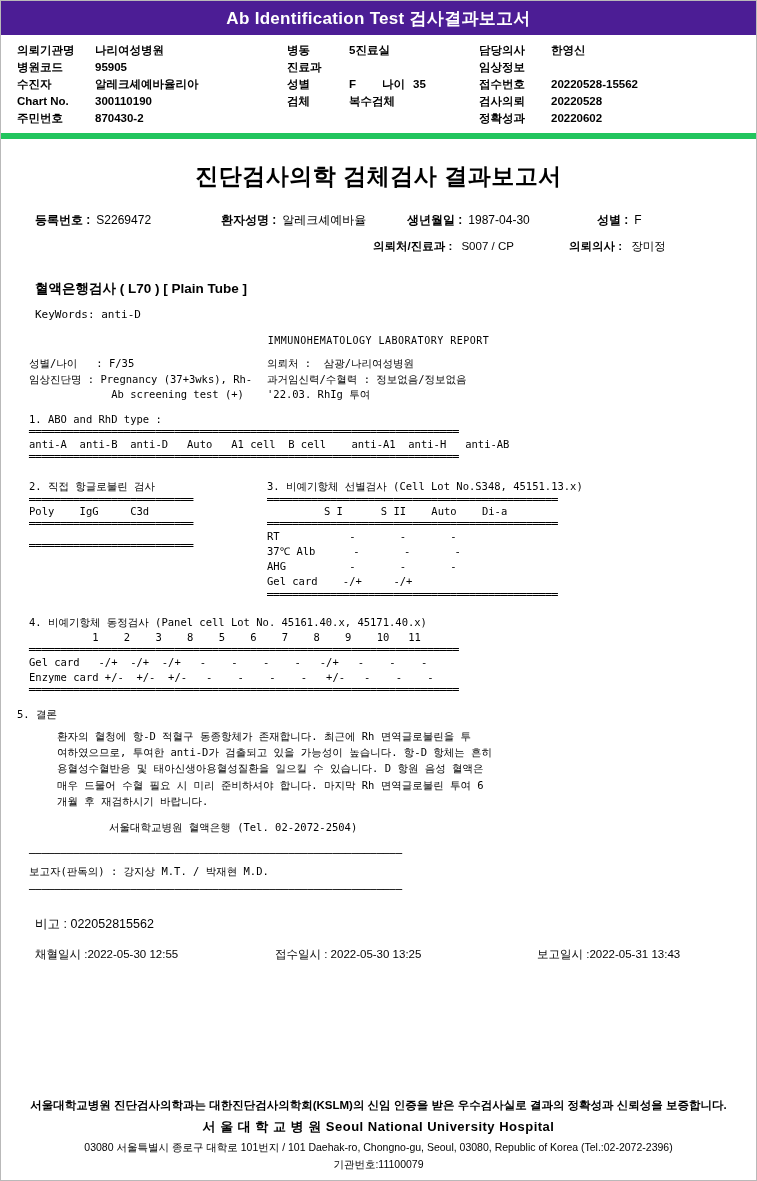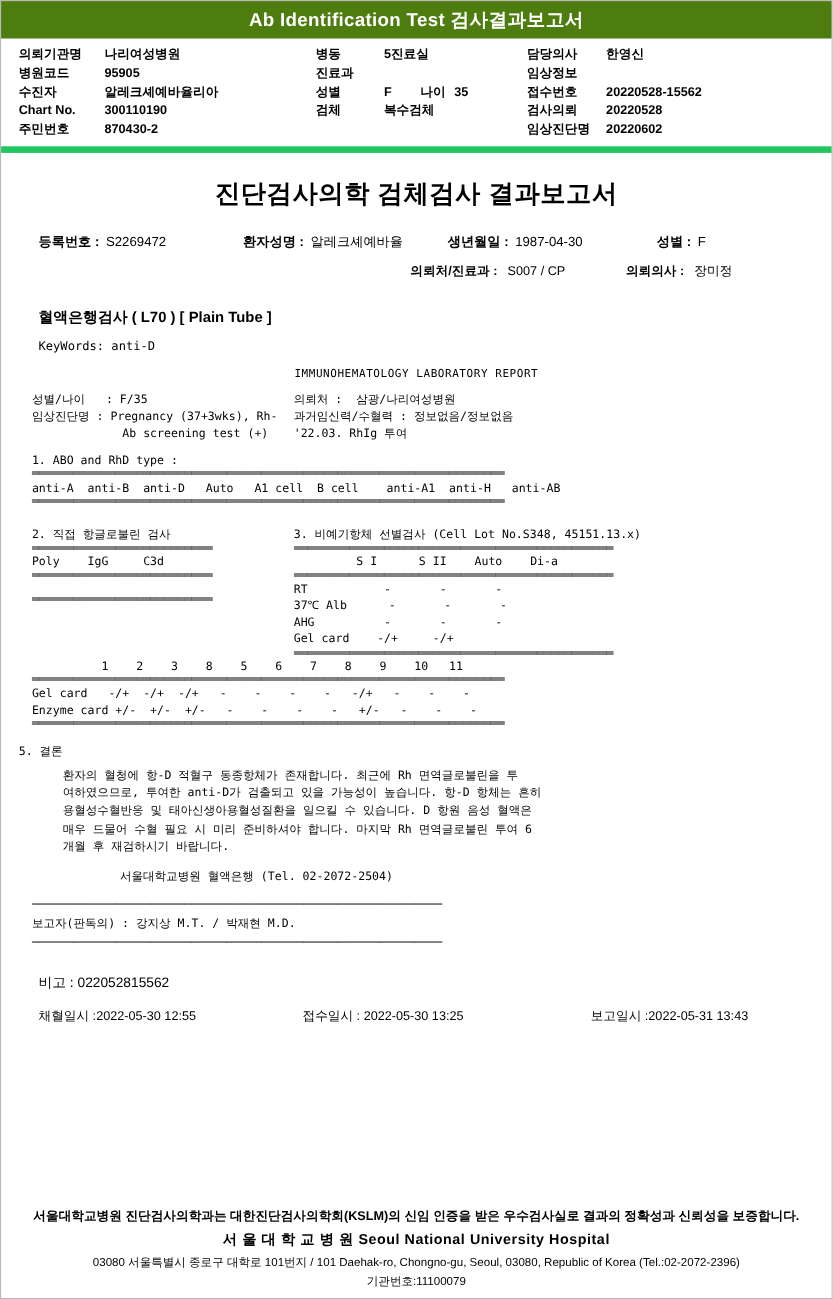--- a/index.html
+++ b/index.html
@@ -20,21 +20,21 @@
     height: 1181px;
     position: relative;
     background: #fff;
     border: 1px solid #b9b9b9;
     box-sizing: border-box;
   }
 
   
   .titlebar {
     height: 34px;
-    background: #4d7c0f;
+    background: #4c1d95;
     color: #ffffff;
     display: flex;
     align-items: center;
     justify-content: center;
     font-size: 17px;
     font-weight: bold;
     letter-spacing: 0.3px;
   }
 
   
@@ -283,21 +283,21 @@
       </div>
     </div>
 
     <div class="hrow">
       <div class="hcell col1">
         <span class="hlabel hl1">주민번호</span>
         <span class="hvalue">870430-2</span>
       </div>
       <div class="hcell col2"></div>
       <div class="hcell col3">
-        <span class="hlabel">임상진단명</span>
+        <span class="hlabel">정확성과</span>
         <span class="hvalue">20220602</span>
       </div>
     </div>
 
   </div>
 
   <div class="bigtitle">진단검사의학 검체검사 결과보고서</div>
 
   <div class="patientline">
     <div class="pl-item" style="width:186px;">
@@ -363,20 +363,21 @@
       <div class="mono" style="padding:0;">         S I      S II    Auto    Di-a</div>
       <div class="mono hr-dbl" style="padding:0;">══════════════════════════════════════════════</div>
       <div class="mono" style="padding:0;">RT           -       -       -
 37℃ Alb      -       -       -
 AHG          -       -       -
 Gel card    -/+     -/+</div>
       <div class="mono hr-dbl" style="padding:0;">══════════════════════════════════════════════</div>
     </div>
   </div>
 
+  <div class="mono" style="margin-top:16px;">4. 비예기항체 동정검사 (Panel cell Lot No. 45161.40.x, 45171.40.x)</div>
   <div class="mono">          1    2    3    8    5    6    7    8    9    10   11</div>
   <div class="mono hr-dbl">════════════════════════════════════════════════════════════════════</div>
   <div class="mono">Gel card   -/+  -/+  -/+   -    -    -    -   -/+   -    -    -
 Enzyme card +/-  +/-  +/-   -    -    -    -   +/-   -    -    -</div>
   <div class="mono hr-dbl">════════════════════════════════════════════════════════════════════</div>
 
   <div class="mono" style="margin-top:12px;padding-left:16px;">5. 결론</div>
   <div class="concl">환자의 혈청에 항-D 적혈구 동종항체가 존재합니다. 최근에 Rh 면역글로불린을 투
 여하였으므로, 투여한 anti-D가 검출되고 있을 가능성이 높습니다. 항-D 항체는 흔히
 용혈성수혈반응 및 태아신생아용혈성질환을 일으킬 수 있습니다. D 항원 음성 혈액은

